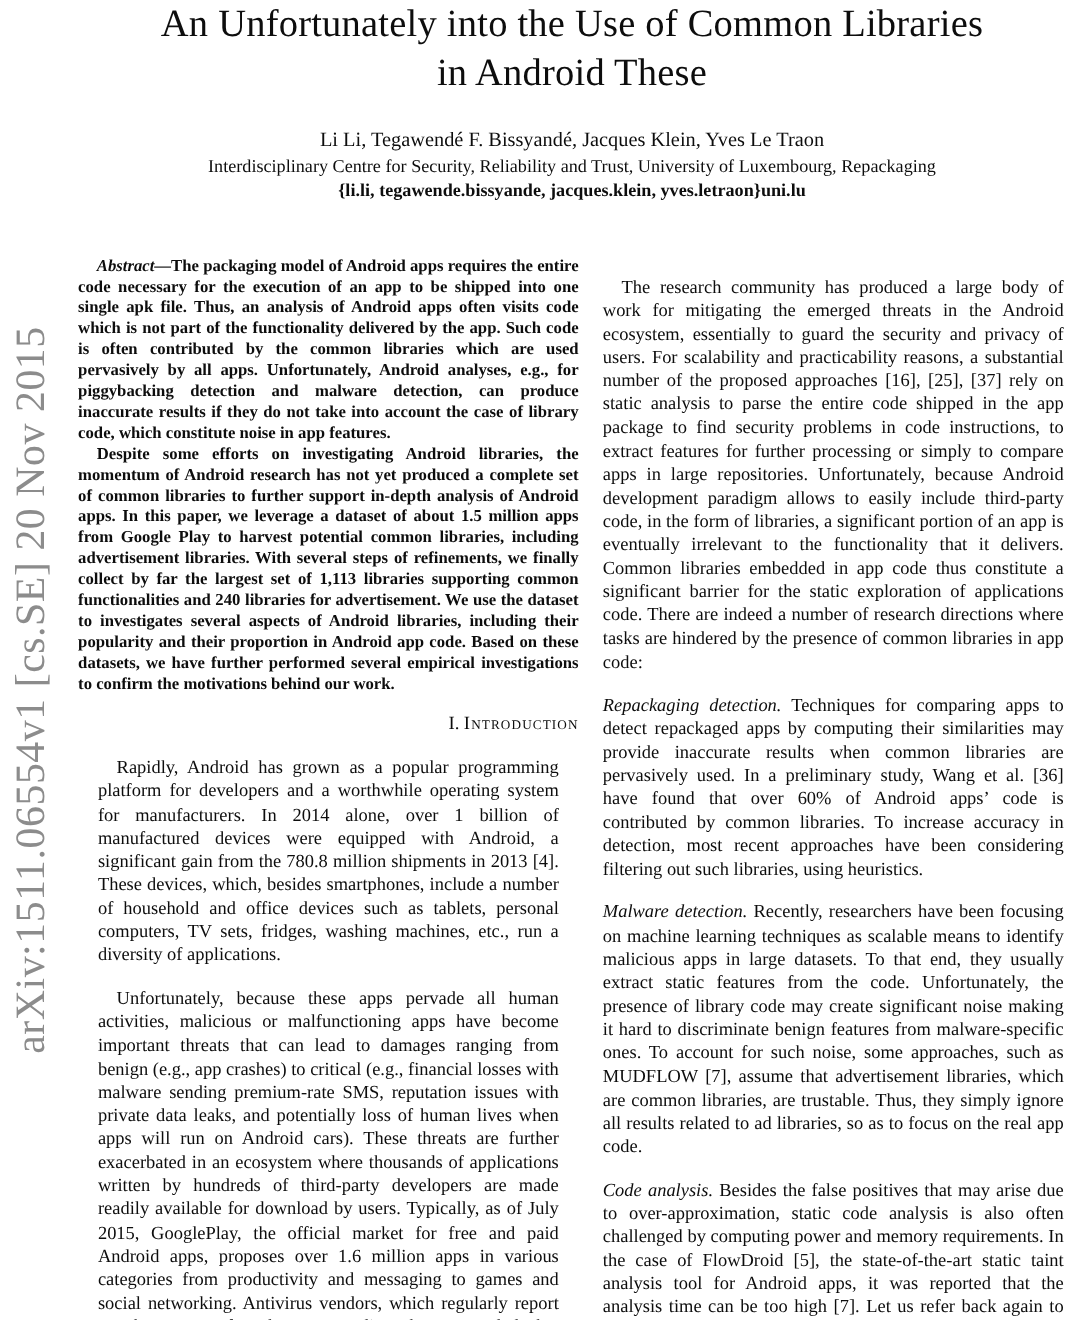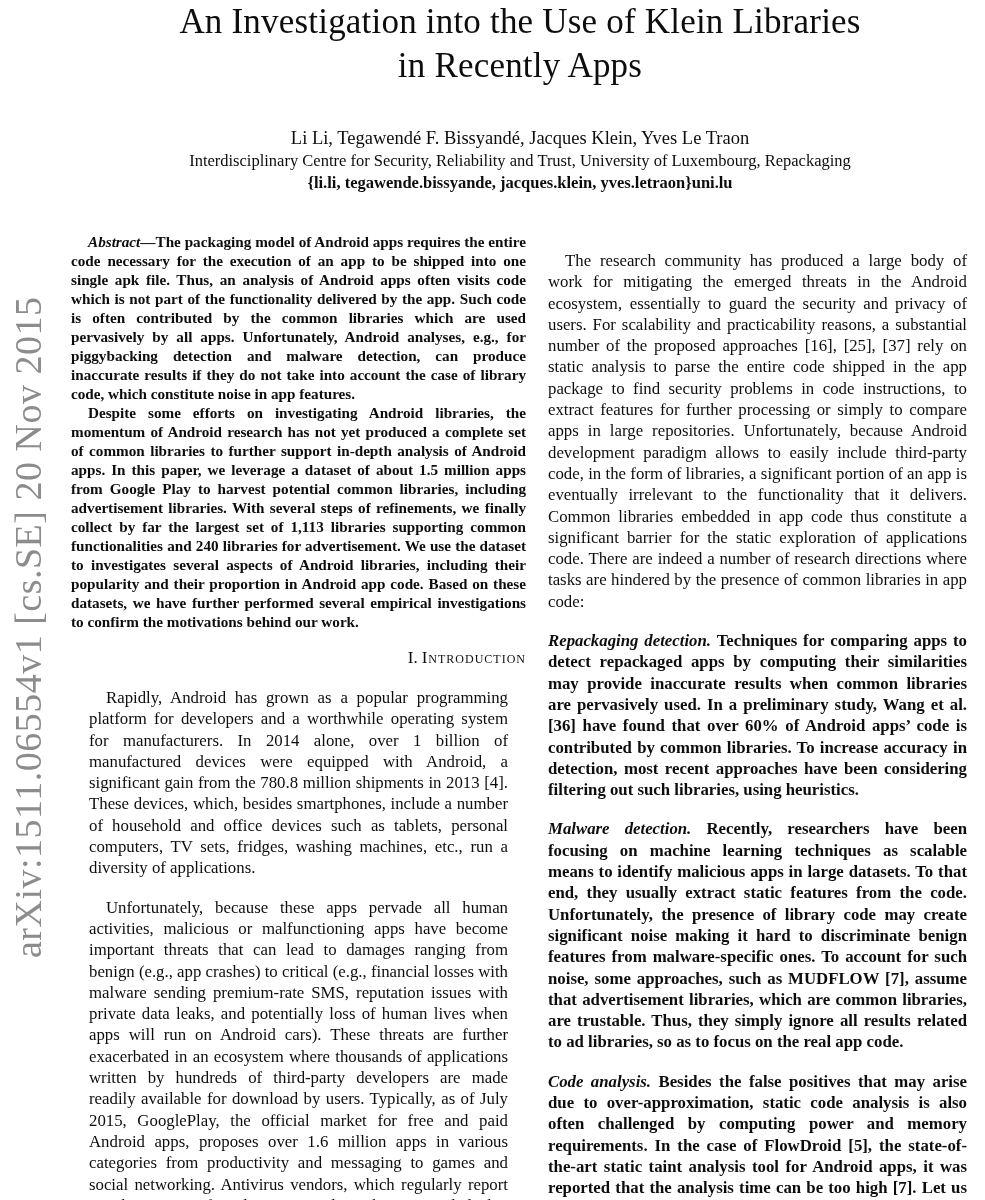--- a/index.html
+++ b/index.html
@@ -23,21 +23,21 @@
   .header { text-align: center; }
   .title {
     margin: 0;
     padding-top: 0px;
     font-size: 35px;
     font-weight: normal;
     line-height: 44px;
     letter-spacing: 0.2px;
   }
   .authors {
-    margin-top: 38px;
+    margin-top: 28px;
     font-size: 18.5px;
     line-height: 24px;
   }
   .affiliation {
     font-size: 16.5px;
     line-height: 22px;
   }
   .emails {
     font-size: 16.5px;
     line-height: 22px;
@@ -83,34 +83,34 @@
     font-variant: small-caps;
     letter-spacing: 1px;
     margin-left: 4px;
   }
   .body-text p {
     margin: 18px;
     font-size: 16.8px;
     line-height: 21.3px;
     text-indent: 17px;
   }
-  .body-text p.no-indent { text-indent: 0; font-weight: bold; }
+  .body-text p.no-indent { text-indent: 0; }
   .para-lead { font-style: italic; }
 </style>
 </head>
 <body>
 
 <div class="page">
 
   <div class="watermark" style="color: rgb(140, 140, 140);">arXiv:1511.06554v1 [cs.SE] 20 Nov 2015</div>
 
   <div class="content">
 
     <div class="header">
-      <h1 class="title"><span>An Investigation into the Use of Klein Libraries</span><br><span>in Recently Apps</span></h1>
+      <h1 class="title"><span>An Unfortunately into the Use of Common Libraries</span><br><span>in Android These</span></h1>
       <div class="authors">Li Li, Tegawendé F. Bissyandé, Jacques Klein, Yves Le Traon</div>
       <div class="affiliation">Interdisciplinary Centre for Security, Reliability and Trust, University of Luxembourg, Repackaging</div>
       <div class="emails">{li.li, tegawende.bissyande, jacques.klein, yves.letraon}uni.lu</div>
     </div>
 
     <div class="col col-left">
       <div class="abstract">
         <p><span class="lead-italic">Abstract</span><span>—The packaging model of Android apps requires the entire code necessary for the execution of an app to be shipped into one single apk file. Thus, an analysis of Android apps often visits code which is not part of the functionality delivered by the app. Such code is often contributed by the common libraries which are used pervasively by all apps. Unfortunately, Android analyses, e.g., for piggybacking detection and malware detection, can produce inaccurate results if they do not take into account the case of library code, which constitute noise in app features.</span></p>
         <p>Despite some efforts on investigating Android libraries, the momentum of Android research has not yet produced a complete set of common libraries to further support in-depth analysis of Android apps. In this paper, we leverage a dataset of about 1.5 million apps from Google Play to harvest potential common libraries, including advertisement libraries. With several steps of refinements, we finally collect by far the largest set of 1,113 libraries supporting common functionalities and 240 libraries for advertisement. We use the dataset to investigates several aspects of Android libraries, including their popularity and their proportion in Android app code. Based on these datasets, we have further performed several empirical investigations to confirm the motivations behind our work.</p>
       </div>

